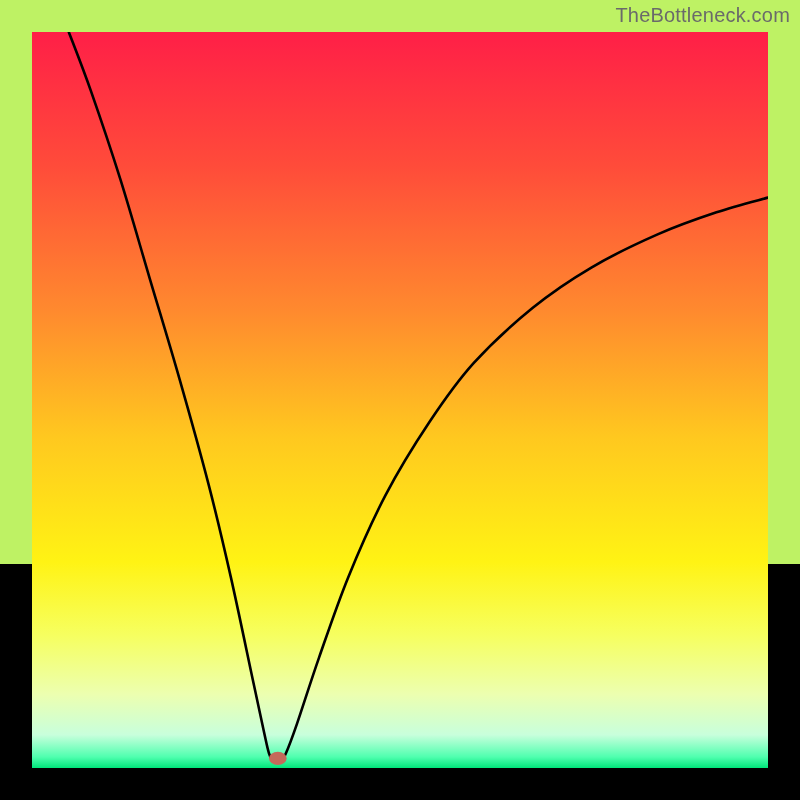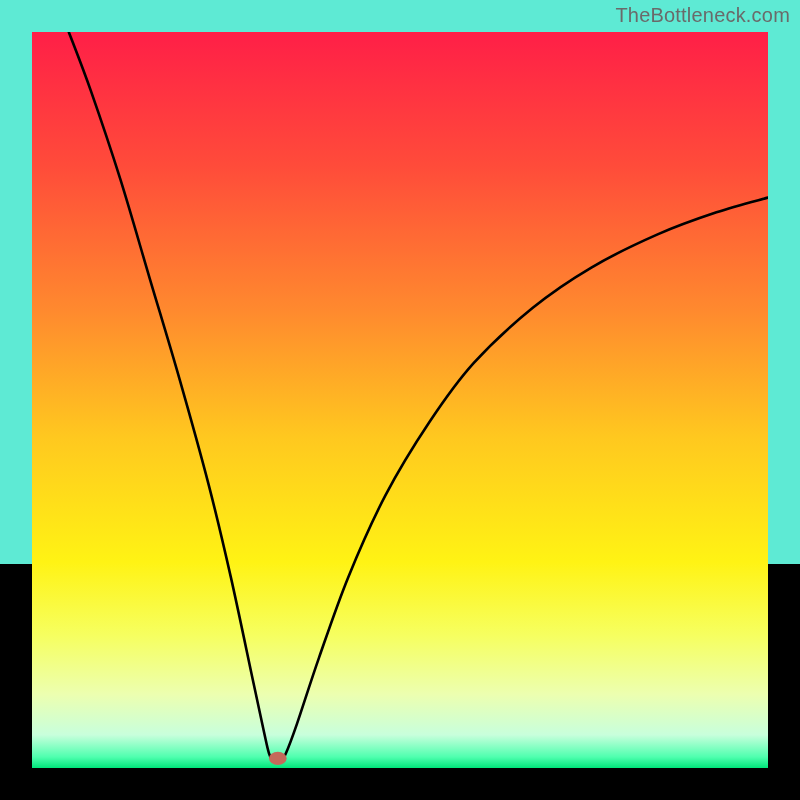--- a/index.html
+++ b/index.html
@@ -8,21 +8,21 @@
     width: 800px;
     height: 800px;
     overflow: hidden;
     background: #000;
     font-family: Arial, Helvetica, sans-serif;
   }
   .frame {
     position: relative;
     width: 800px;
     height: 564px;
-    background: #5eead4;
+    background: #bef264;
   }
   .plot {
     position: absolute;
     left: 32px;
     top: 32px;
     width: 736px;
     height: 736px;
     overflow: hidden;
   }
   .watermark {

